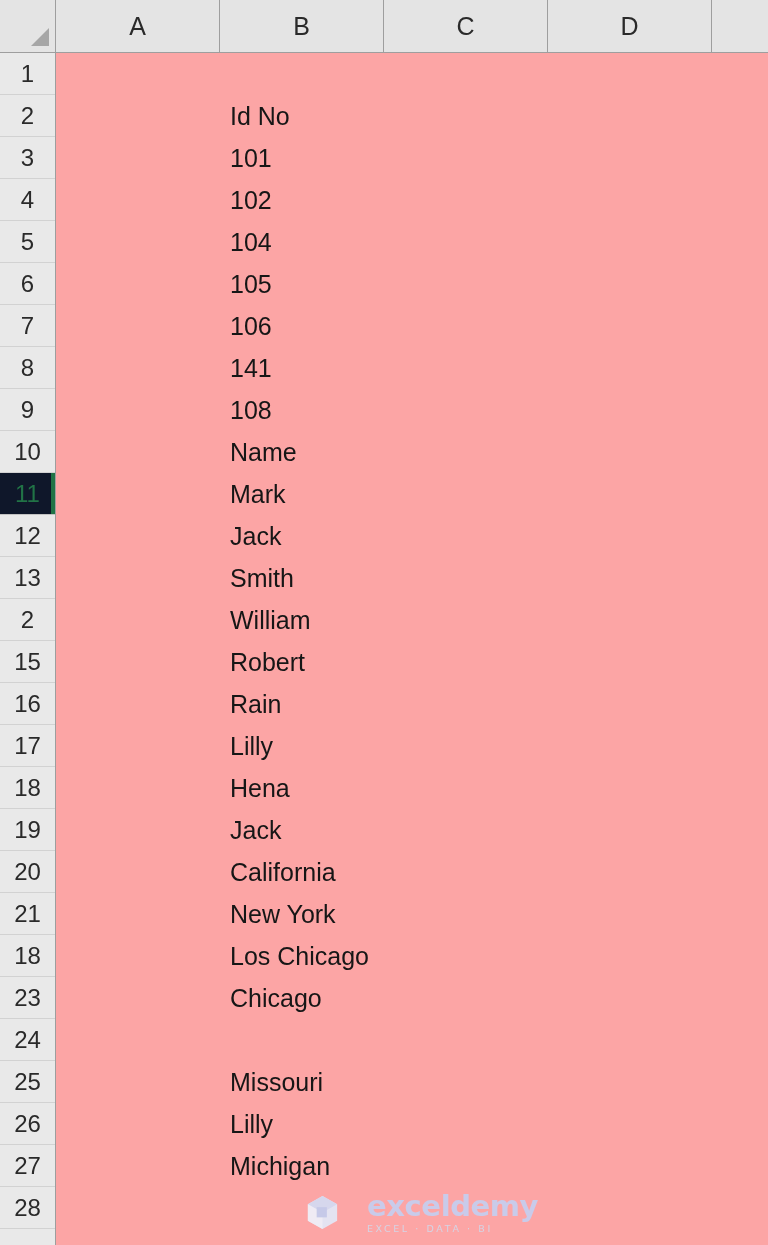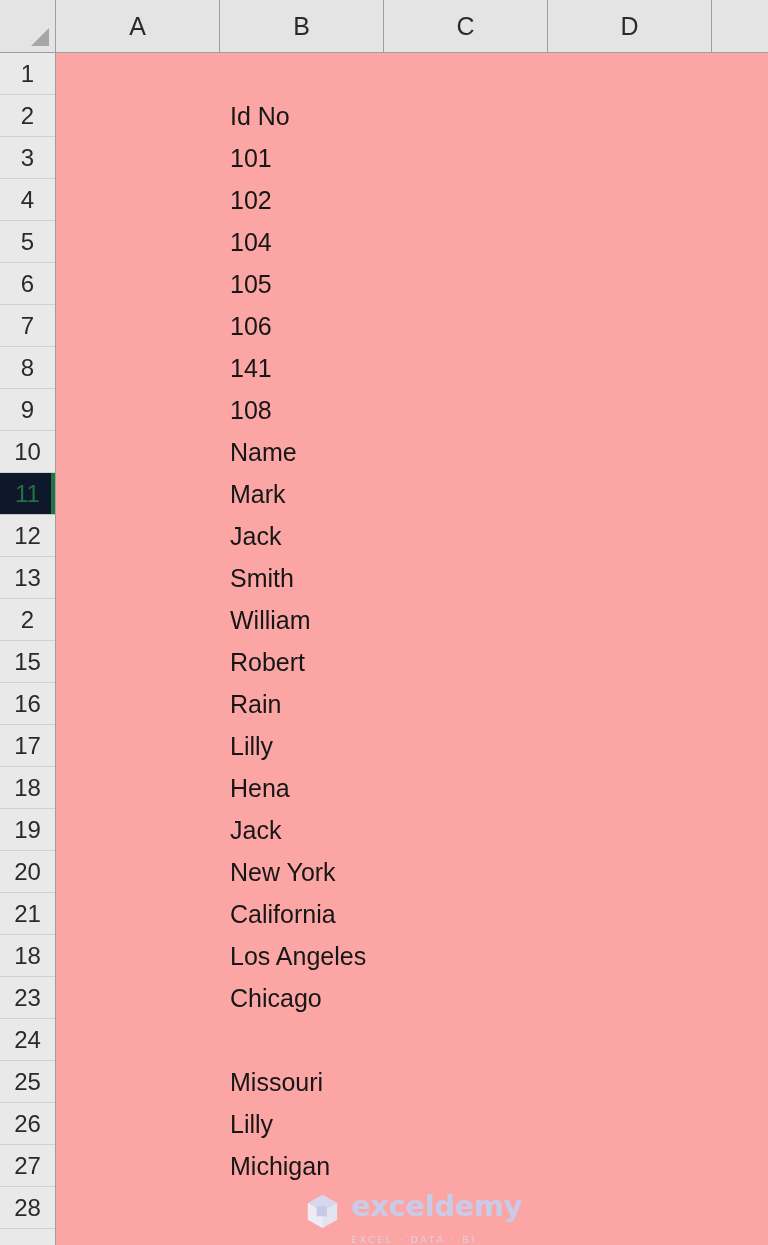--- a/index.html
+++ b/index.html
@@ -140,22 +140,22 @@
   }
   .cell.align-left  { text-align: left; }
   .cell.align-right { text-align: left; padding-right: 8px; }
 
   
   .watermark {
     position: absolute;
     left: 303px;
     top: 1192px;
     display: flex;
-    align-items: flex-start;
-    gap: 9px;
+    align-items: center;
+    gap: 25px;
     pointer-events: none;
     opacity: 0.92;
   }
   .wm-logo {
     width: 39px;
     height: 39px;
     position: relative;
     flex: 0 0 39px;
   }
   .wm-text-wrap {
@@ -168,21 +168,21 @@
     font-size: 29px;
     letter-spacing: -0.4px;
     color: #c5cff0;
     font-weight: bold;
     font-family: "DejaVu Sans", sans-serif;
   }
   .wm-tag {
     font-size: 9.5px;
     letter-spacing: 2.6px;
     color: #d2d8ea;
-    margin-top: 14px;
+    margin-top: 3px;
     font-family: "DejaVu Sans", sans-serif;
   }
 </style>
 </head>
 <body>
 
 <div id="sheet">
 
   <div class="corner-cell">
     <div class="corner-tri"></div>
@@ -356,35 +356,35 @@
       </div>
       <div class="grid-row">
         <div class="cell align-left"></div>
         <div class="cell align-left">Jack</div>
         <div class="cell align-left"></div>
         <div class="cell align-left"></div>
         <div class="cell align-left"></div>
       </div>
       <div class="grid-row">
         <div class="cell align-left"></div>
+        <div class="cell align-left">California</div>
+        <div class="cell align-left"></div>
+        <div class="cell align-left"></div>
+        <div class="cell align-left"></div>
+      </div>
+      <div class="grid-row">
+        <div class="cell align-left"></div>
         <div class="cell align-left">New York</div>
         <div class="cell align-left"></div>
         <div class="cell align-left"></div>
         <div class="cell align-left"></div>
       </div>
       <div class="grid-row">
         <div class="cell align-left"></div>
-        <div class="cell align-left">California</div>
-        <div class="cell align-left"></div>
-        <div class="cell align-left"></div>
-        <div class="cell align-left"></div>
-      </div>
-      <div class="grid-row">
-        <div class="cell align-left"></div>
-        <div class="cell align-left">Los Angeles</div>
+        <div class="cell align-left">Los Chicago</div>
         <div class="cell align-left"></div>
         <div class="cell align-left"></div>
         <div class="cell align-left"></div>
       </div>
       <div class="grid-row">
         <div class="cell align-left"></div>
         <div class="cell align-left">Chicago</div>
         <div class="cell align-left"></div>
         <div class="cell align-left"></div>
         <div class="cell align-left"></div>

